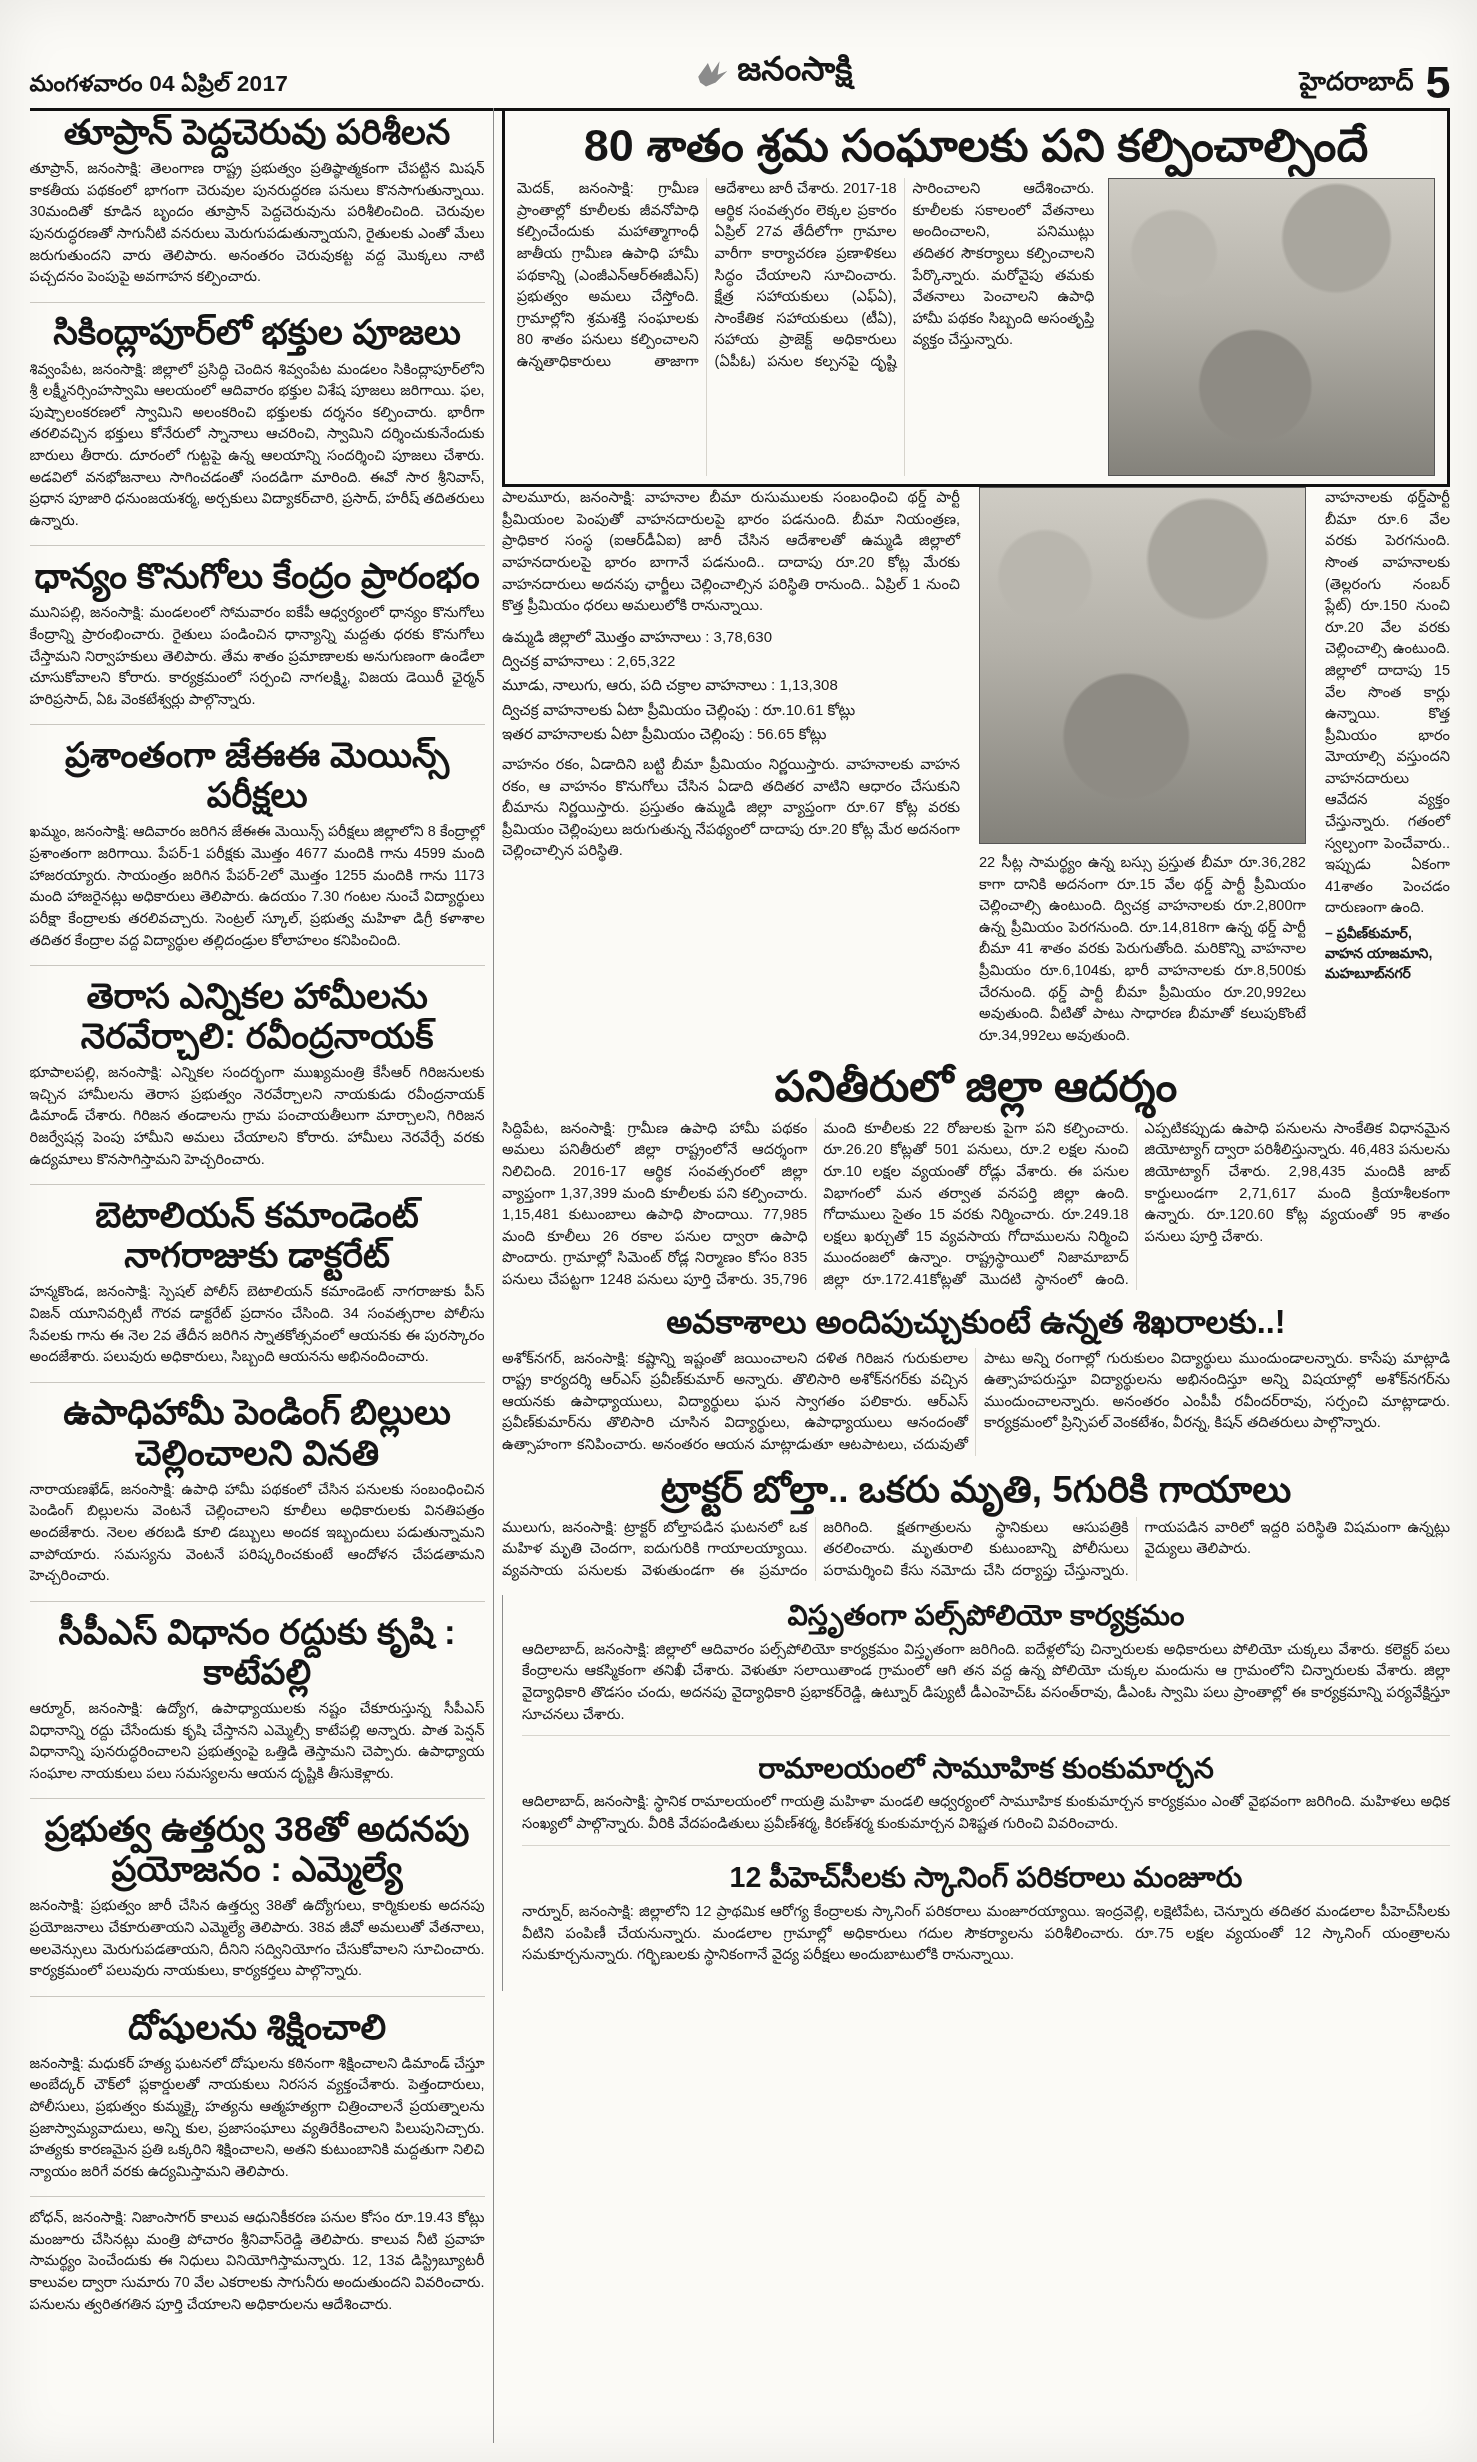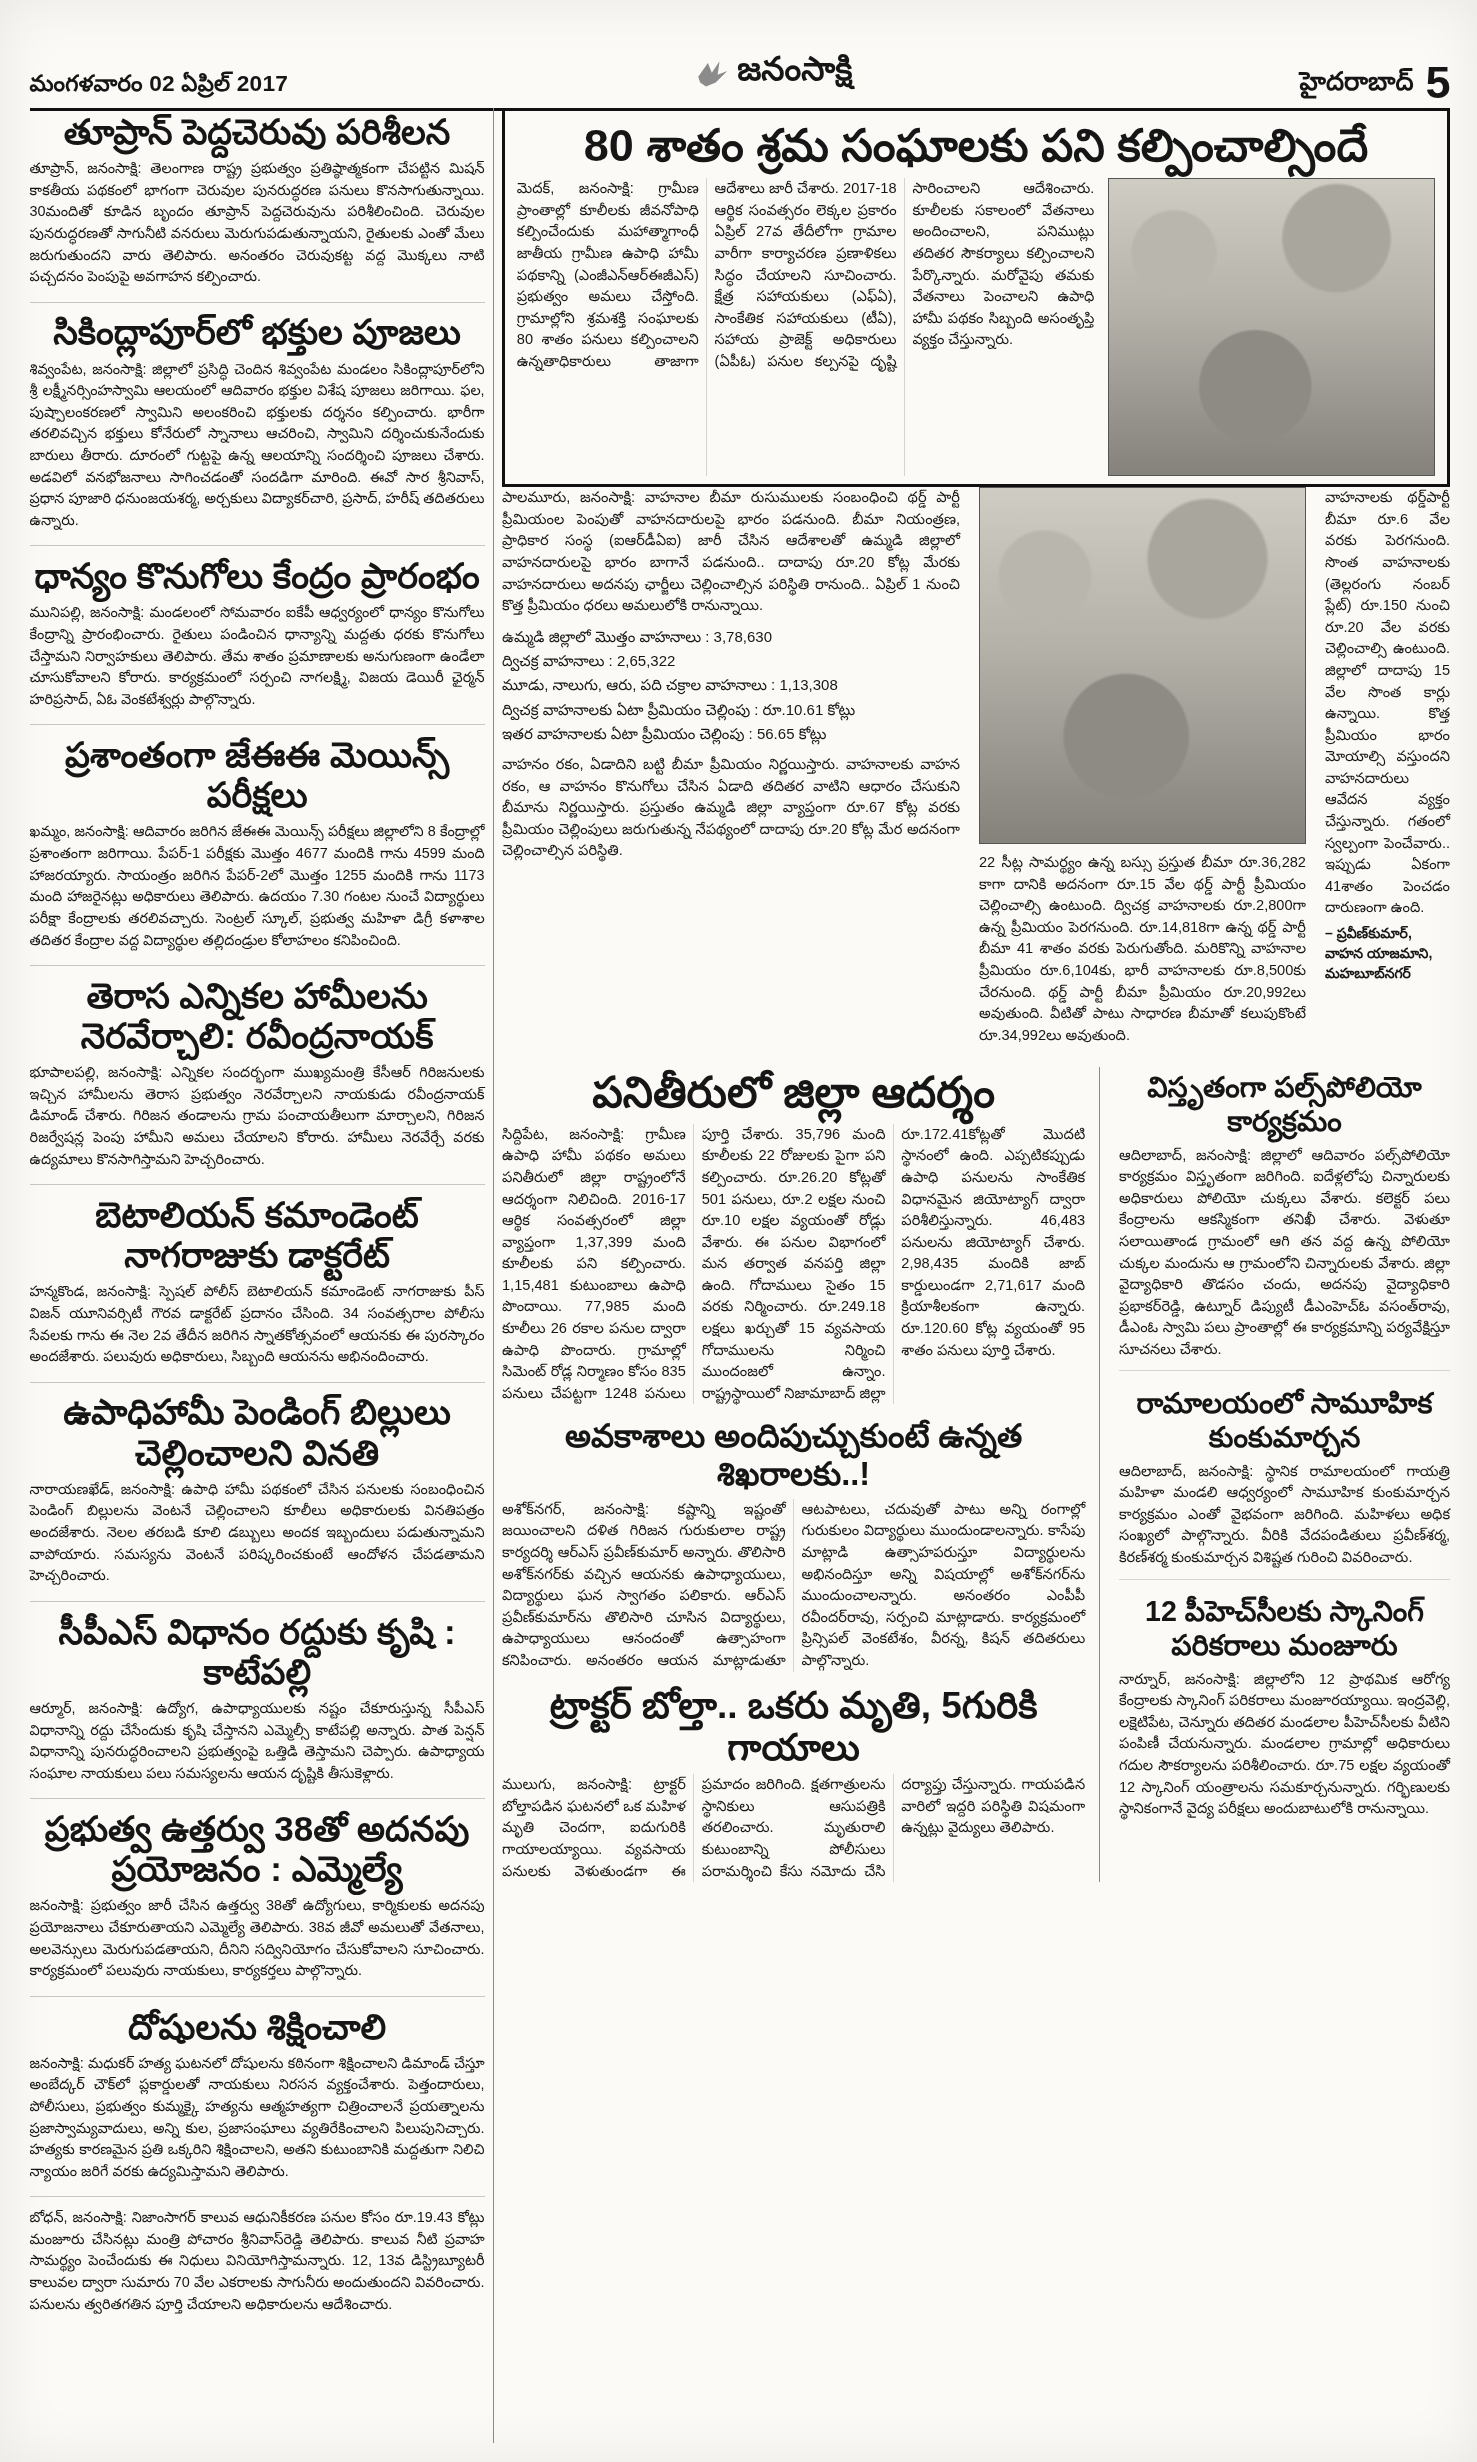--- a/index.html
+++ b/index.html
@@ -42,38 +42,38 @@
   
   .vh h1{margin:11.8px 0 5.9px 0;text-align:center;font-size:53px;line-height:1.05;}
   .vh .flex{display:flex;gap:19px;}
   .vh .lead{flex:0 0 458px;}
   .stats{font-size:15px;line-height:1.62;white-space:pre-line;margin:7.9px 0;}
   .photoV{width:325px;height:355px;}
   .vh .midcol{flex:0 0 325px;}
   .vh .narrow{flex:1;}
   .quote-attrib{font-size:14px;font-weight:bold;margin-top:5.9px;}
   
-  .row3{display:flex;gap:13.8px;margin-top:21px;}
+  .row3{display:flex;gap:13.8px;margin-top:15px;flex-direction:column;}
   .row3 .leftflow{flex:1;min-width:0;}
   .row3 .rail{flex:0 0 331px;border-left:1px solid #8a8a8a;padding-left:19px;}
   .perf h1{margin:2px 0 7.9px 0;text-align:center;font-size:43px;line-height:1.08;}
   .opp h1{margin:13.8px 0 5.9px 0;text-align:center;font-size:32.5px;line-height:1.15;}
   .trc h1{margin:13.8px 0 5.9px 0;text-align:center;font-size:37px;line-height:1.12;}
   .rail h2{margin:3.9px 0 5.9px 0;text-align:center;font-size:28.6px;line-height:1.18;}
   .rail .article{margin-bottom:15.8px;border-bottom:1px solid #d7d4cc;padding-bottom:9.9px;}
   .rail .article:last-child{border-bottom:none;}
   .sep{border:none;border-top:1px solid #c9c6bf;margin:9.9px 0;}
 </style>
 </head>
 <body>
 
 <div class="sheet">
 
   <div class="hdr">
-    <div class="date">మంగళవారం 02 ఏప్రిల్ 2017</div>
+    <div class="date">మంగళవారం 04 ఏప్రిల్ 2017</div>
     <div class="masthead">
       <svg class="logo-ic" viewBox="0 0 34 30">
         <polygon points="2,18 12,4 16,14 24,2 22,16 32,12 20,24 10,28 4,24" fill="#8b8b8b"></polygon>
       </svg>
       <span class="mname">జనంసాక్షి</span>
     </div>
     <div class="right">
       <span class="edition">హైదరాబాద్</span>
       <span class="pageno">5</span>
     </div>

